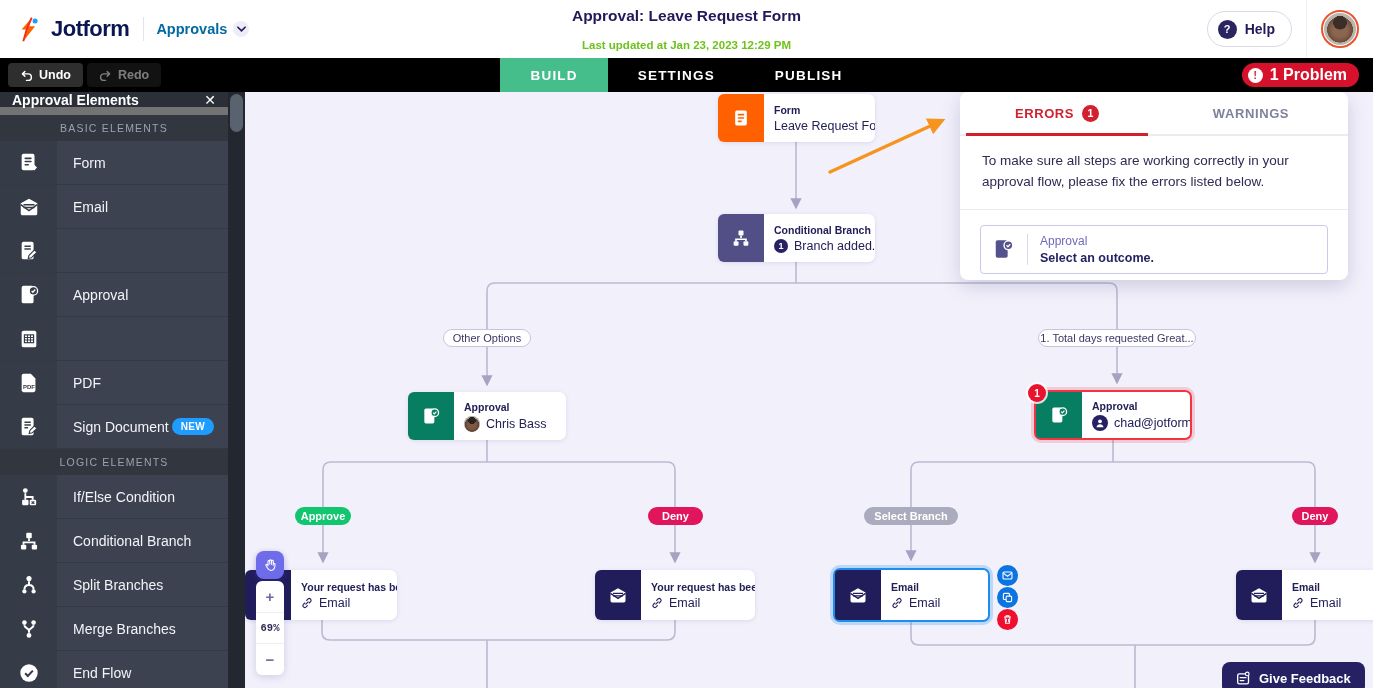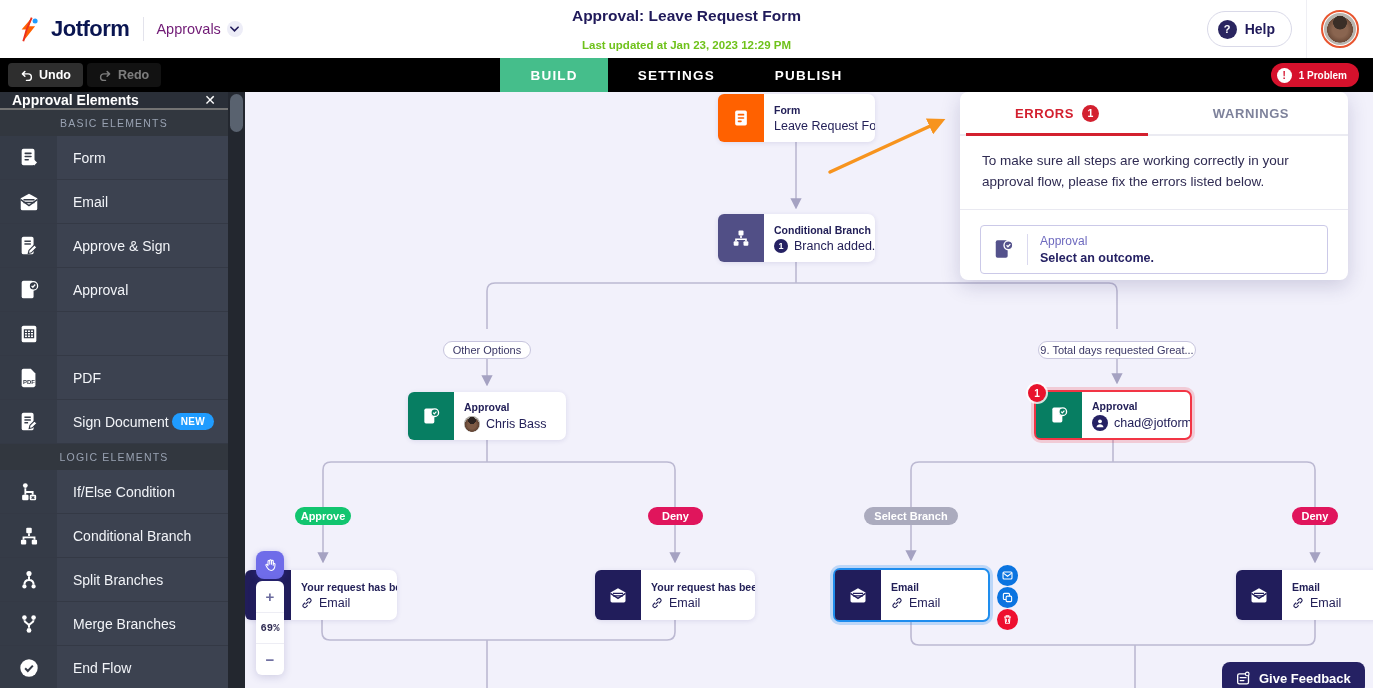--- a/index.html
+++ b/index.html
@@ -7,21 +7,21 @@
     font-family:"Liberation Sans", sans-serif; }
   #app { position:relative; width:1373px; height:688px; overflow:hidden; }
 
   
   .hdr { position:relative; height:58px; background:#fff; display:flex; align-items:center; padding:0 14px; }
   .logo-wrap { display:flex; align-items:center; gap:10px; }
   .logo-mark { width:27px; height:27px; }
   .logo-text { font-size:22px; font-weight:bold; color:#0A1551; letter-spacing:-0.5px; }
   .hdr-div { width:1px; height:24px; background:#E3E3EC; margin:0 12px 0 14px; }
   .product { display:flex; align-items:center; gap:6px; cursor:pointer; }
-  .product-name { font-size:14.5px; font-weight:normal; color:#701a75; }
+  .product-name { font-size:14.5px; font-weight:bold; color:#0369a1; }
   .chev-circle { width:16px; height:16px; border-radius:50%; background:#EDEDF7; display:flex; align-items:center; justify-content:center; }
   .hdr-center { position:absolute; left:0; right:0; top:0; height:58px; display:flex; flex-direction:column; align-items:center; justify-content:center; pointer-events:none;border-radius:6px; }
   .hdr-title { font-size:15.5px; font-weight:bold; color:#201A5A; }
   .hdr-sub { font-size:11.5px; color:#6FC21B; font-weight:bold; margin-top:14px; }
   .hdr-right { margin-left:auto; display:flex; align-items:center; gap:14px; }
   .help-btn { display:flex; align-items:center; gap:8px; height:36px; padding:0 16px 0 10px; border:1px solid #D9D9E8; border-radius:18px; background:#fff; cursor:pointer; }
   .help-q { width:19px; height:19px; border-radius:50%; background:#2A2560; color:#fff; font-size:11px; font-weight:bold; display:flex; align-items:center; justify-content:center; }
   .help-label { font-size:14px; font-weight:bold; color:#201A5A; }
   .hdr-div2 { width:1px; height:58px; background:#EFEFF4; }
   .avatar { width:38px; height:38px; border-radius:50%; border:2px solid #E8552F; padding:1px; cursor:pointer; }
@@ -33,47 +33,47 @@
   .tbar { position:relative; height:34px; background:#000000; display:flex; align-items:center; }
   .tb-left { display:flex; gap:4px; padding-left:8px; }
   .tb-btn { display:flex; align-items:center; gap:6px; height:24px; padding:0 12px; border-radius:4px; font-size:12.5px; font-weight:bold; cursor:pointer; }
   .tb-undo { background:rgba(255,255,255,.18); color:#fff; }
   .tb-redo { background:rgba(255,255,255,.07); color:rgba(255,255,255,.45); }
   .tb-tabs { position:absolute; left:0; right:0; top:0; bottom:0; display:flex; justify-content:center; pointer-events:none; }
   .tb-tab { pointer-events:auto; height:34px; display:flex; align-items:center; padding:0 30px; color:#fff; font-size:13.5px; font-weight:bold; letter-spacing:1.2px; cursor:pointer; }
   .tb-tab.active { background:#45BE8B; }
   .problem-pill { margin-left:auto; margin-right:14px; display:flex; align-items:center; gap:7px; height:24px; padding:0 12px 0 6px; border-radius:13px; background:#D6112C; cursor:pointer; z-index:2; }
   .problem-ic { width:15px; height:15px; border-radius:50%; background:#fff; color:#D6112C; font-size:10px; font-weight:bold; display:flex; align-items:center; justify-content:center; }
-  .problem-label { color:#fff; font-size:10px; font-weight:bold; }
+  .problem-label { color:#fff; font-size:16px; font-weight:bold; }
 
   
   .main { display:flex; height:596px; }
 
   
   .sbar { width:228px; background:#3C4250; display:flex; flex-direction:column; overflow:hidden; }
-  .sb-head { height:23px; background:#2A2F38; border-bottom:2px solid #737373; display:flex; align-items:center; justify-content:space-between; padding:0 12px; }
+  .sb-head { height:23px; background:#2A2F38; border-bottom:8px solid #737373; display:flex; align-items:center; justify-content:space-between; padding:0 12px; }
   .sb-title { color:#fff; font-size:14px; font-weight:bold; }
   .sb-x { color:#fff; font-size:14px; cursor:pointer; line-height:1; }
   .sb-section { height:26px; background:#32373F; color:#99A2B2; font-size:10.5px; letter-spacing:1.2px; display:flex; align-items:center; justify-content:center; }
   .sb-item { height:44px; display:flex; align-items:stretch; border-bottom:1px solid #343945; cursor:pointer; }
   .sb-ic { width:57px; background:#353B47; display:flex; align-items:center; justify-content:center; flex:none; }
   .sb-ic svg { width:22px; height:22px; }
   .sb-lab { flex:1; display:flex; align-items:center; padding-left:16px; color:#F2F4F8; font-size:14px; }
   .sb-new { align-self:center; margin-right:14px; background:#1F9CFF; color:#fff; font-size:10px; font-weight:bold; letter-spacing:.3px; padding:3px 9px; border-radius:10px; }
 
   
   .scroll-strip { width:17px; background:#23272F; position:relative; flex:none; }
   .scroll-thumb { position:absolute; top:2px; left:2px; width:13px; height:38px; border-radius:7px; background:#59626F; cursor:pointer; }
 
   
   .canvas { position:relative; flex:1; background:#F2F1FB; overflow:hidden; }
   #wires { position:absolute; left:0; top:0; }
 
   .pill { position:absolute; height:18px; border-radius:10px; display:flex; align-items:center; justify-content:center; font-size:11px; white-space:nowrap; z-index:3; }
-  .pill-white { background:#fff; border:1px solid #C7C5DD; color:#3A3766;margin-top:12px; }
+  .pill-white { background:#fff; border:1px solid #C7C5DD; color:#3A3766; }
   .pill-green { background:#12C56F; color:#fff; font-weight:bold; }
   .pill-red { background:#E0155C; color:#fff; font-weight:bold; }
   .pill-gray { background:#ABABBE; color:#fff; font-weight:bold; }
 
   .node { position:absolute; display:flex; background:#fff; border-radius:7px; box-shadow:0 1px 5px rgba(50,45,120,.12); z-index:4; cursor:pointer; }
   .node-ic { width:46px; flex:none; border-radius:6px 0 0 6px; display:flex; align-items:center; justify-content:center; }
   .node-ic svg { width:20px; height:20px; }
   .ic-orange { background:#FF6100; }
   .ic-indigo { background:#514F86; }
   .ic-green { background:#077E62; }
@@ -223,21 +223,20 @@
           </div>
           <div class="sb-item">
             <span class="sb-ic">
               <svg viewBox="0 0 24 24">
                 <rect x="4" y="2" width="13" height="19" rx="2" fill="#fff"></rect>
                 <rect x="7" y="6" width="7" height="1.6" fill="#353B47"></rect>
                 <rect x="7" y="9" width="7" height="1.6" fill="#353B47"></rect>
                 <path d="M12 16.8l6-6 2.6 2.6-6 6-3.4.8z" fill="#fff" stroke="#353B47" stroke-width="1.2"></path>
               </svg>
             </span>
-            <span class="sb-lab">Approve &amp; Sign</span>
           </div>
           <div class="sb-item">
             <span class="sb-ic">
               <svg viewBox="0 0 24 24">
                 <rect x="4" y="2" width="13" height="19" rx="2" fill="#fff"></rect>
                 <circle cx="16.8" cy="7.5" r="4.6" fill="#353B47" stroke="#fff" stroke-width="1.4"></circle>
                 <path d="M14.8 7.5l1.4 1.4 2.6-2.8" stroke="#fff" stroke-width="1.5" fill="none"></path>
               </svg>
             </span>
             <span class="sb-lab">Approval</span>
@@ -362,21 +361,21 @@
           <path d="M666,415 V378 Q666,370 674,370 H1062 Q1070,370 1070,378 V415"></path>
           <path d="M666,433 V466" marker-end="url(#arr)"></path>
           <path d="M1070,433 V468" marker-end="url(#arr)"></path>
           <path d="M666,530 V545 Q666,553 674,553 H1062 Q1070,553 1070,545 V528"></path>
           <path d="M890,553 V596"></path>
         </g>
         <path d="M585,80 L694,30" fill="none" stroke="#F7941E" stroke-width="3.5" stroke-linecap="round" marker-end="url(#oarr)"></path>
       </svg>
 
       <div class="pill pill-white" style="left:198px;top:237px;width:88px">Other Options</div>
-      <div class="pill pill-white" style="left:793px;top:237px;width:158px">9. Total days requested Great...</div>
+      <div class="pill pill-white" style="left:793px;top:237px;width:158px">1. Total days requested Great...</div>
       <div class="pill pill-green" style="left:50px;top:415px;width:56px">Approve</div>
       <div class="pill pill-red" style="left:403px;top:415px;width:55px">Deny</div>
       <div class="pill pill-gray" style="left:619px;top:415px;width:94px">Select Branch</div>
       <div class="pill pill-red" style="left:1047px;top:415px;width:46px">Deny</div>
 
       <div class="node" style="left:473px;top:2px;width:157px;height:48px">
         <div class="node-ic ic-orange">
           <svg viewBox="0 0 24 24">
               <rect x="5" y="3" width="14" height="18" rx="2" fill="#fff"></rect>
               <rect x="8" y="7" width="8" height="2" rx="1" fill="#FF6100"></rect>

